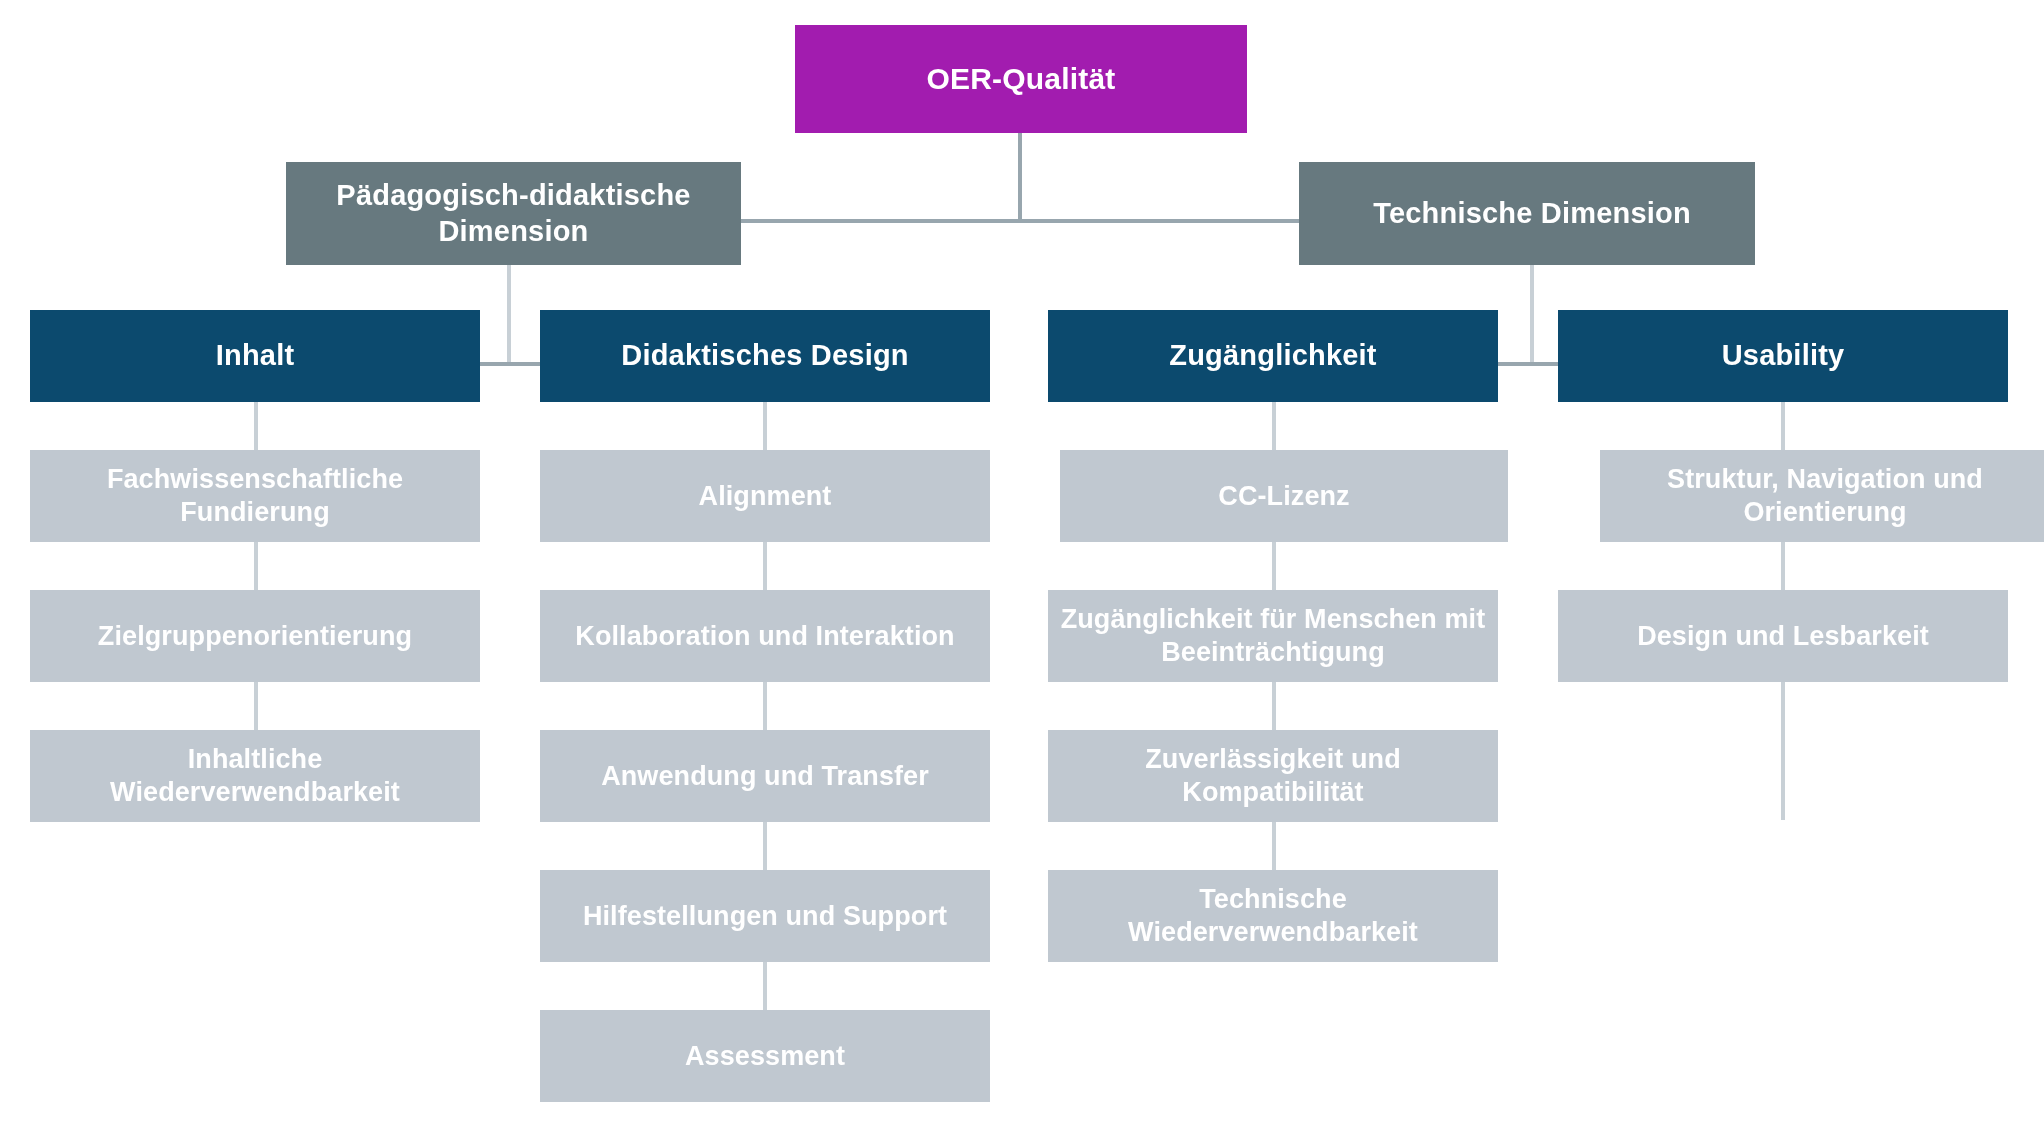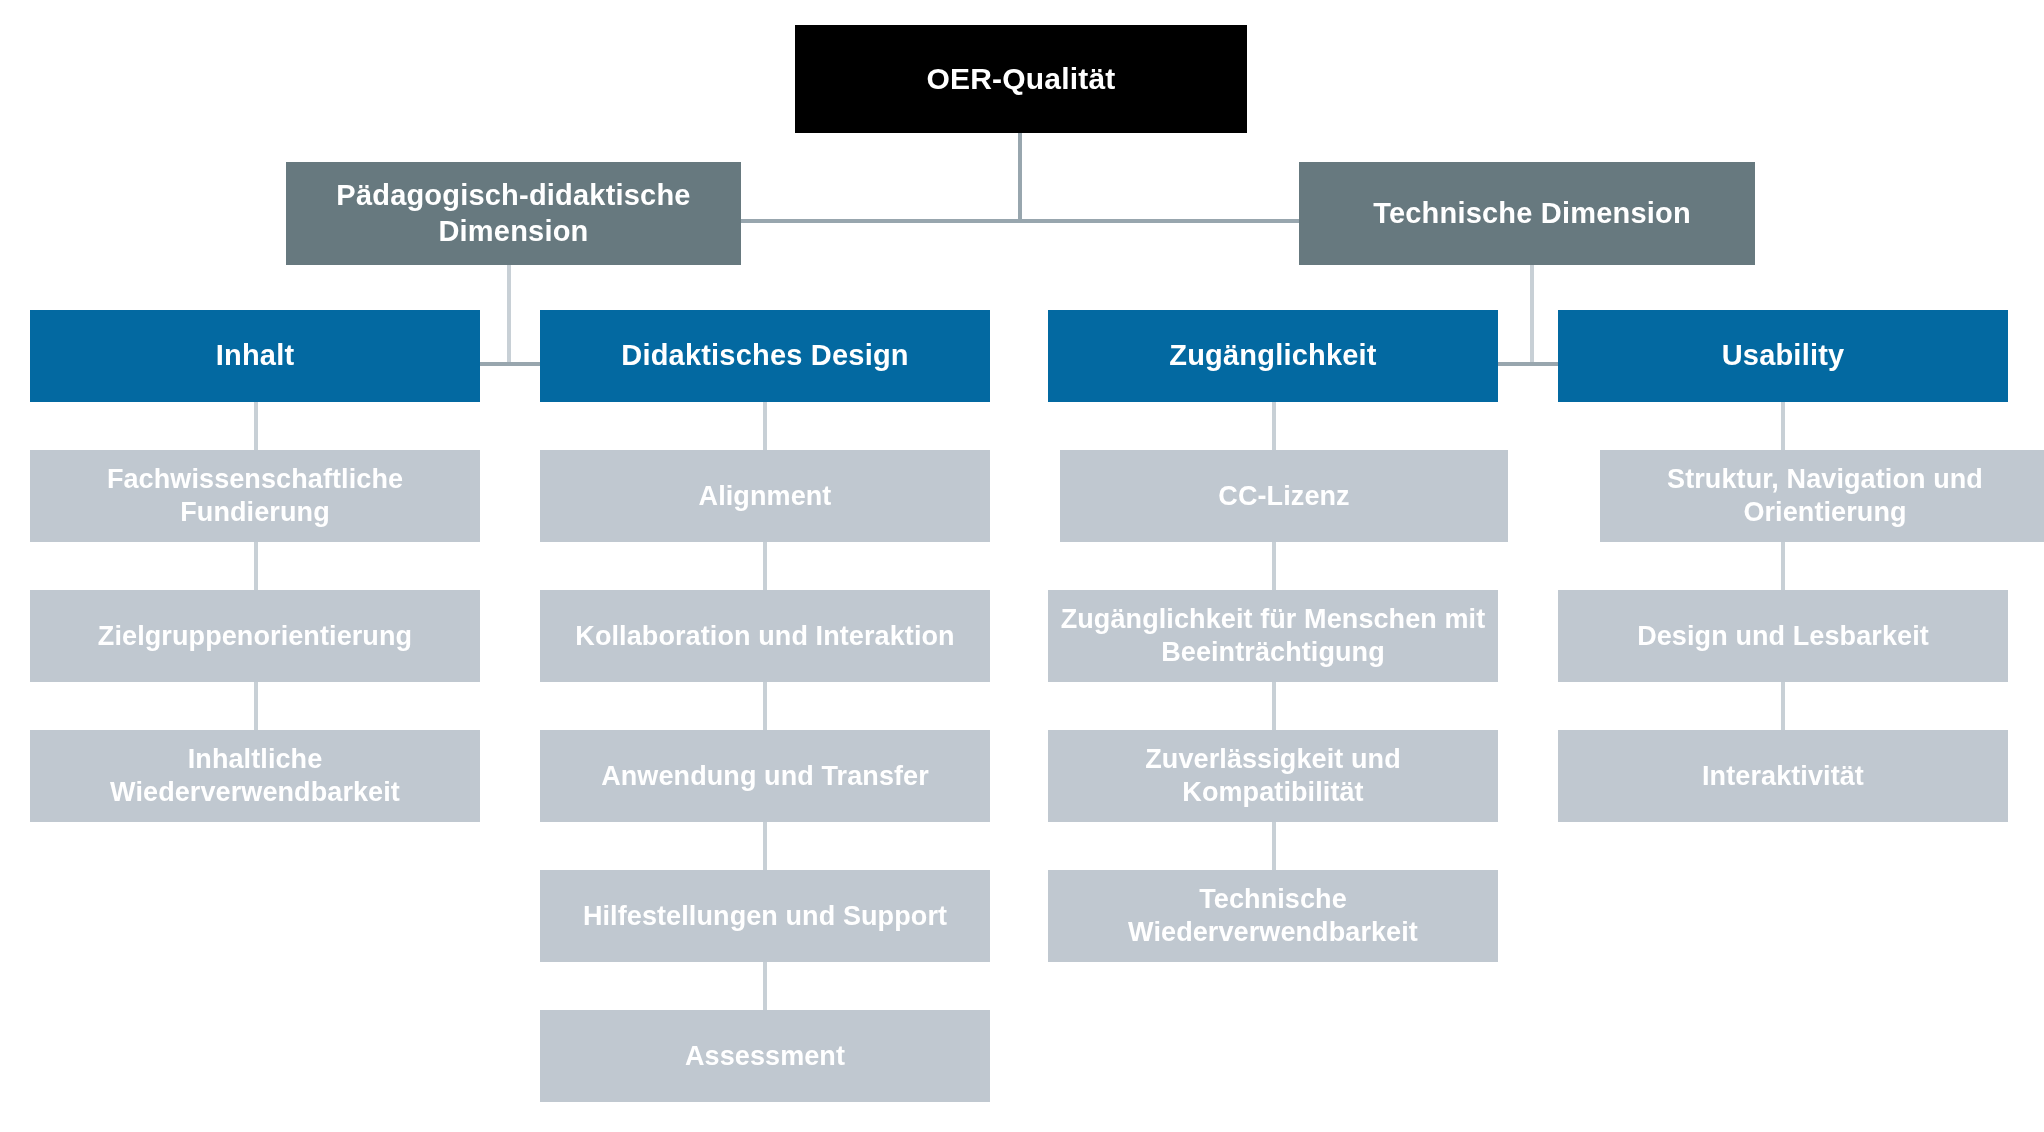--- a/index.html
+++ b/index.html
@@ -24,31 +24,31 @@
     justify-content: center;
     text-align: center;
     color: #ffffff;
     font-weight: bold;
     line-height: 1.22;
     box-sizing: border-box;
     padding: 4px 10px;
     z-index: 3;
   }
   .lvl-root {
-    background: #000000;
+    background: #a21caf;
     font-size: 30px;
     letter-spacing: 0.2px;
   }
   .lvl-dim {
     background: #67797f;
     font-size: 29px;
     letter-spacing: 0.2px;
   }
   .lvl-cat {
-    background: #0369a1;
+    background: #0c4a6e;
     font-size: 29px;
     letter-spacing: 0.2px;
     text-align: center;
   }
   .lvl-leaf {
     background: #c0c8d0;
     font-size: 27px;
     letter-spacing: 0.1px;
   }
   .conn {
@@ -151,17 +151,14 @@
   <div class="node lvl-leaf" style="left:1048px; top:870px; width:450px; height:92px;">
     <span>Technische Wiederverwendbarkeit</span>
   </div>
 
   <div class="node lvl-leaf" style="left:1558px; top:450px; width:450px; height:92px;margin-left:42px;">
     <span>Struktur, Navigation und Orientierung</span>
   </div>
   <div class="node lvl-leaf" style="left:1558px; top:590px; width:450px; height:92px;">
     <span>Design und Lesbarkeit</span>
   </div>
-  <div class="node lvl-leaf" style="left:1558px; top:730px; width:450px; height:92px;">
-    <span>Interaktivität</span>
-  </div>
 
 </div>
 
 </body></html>

